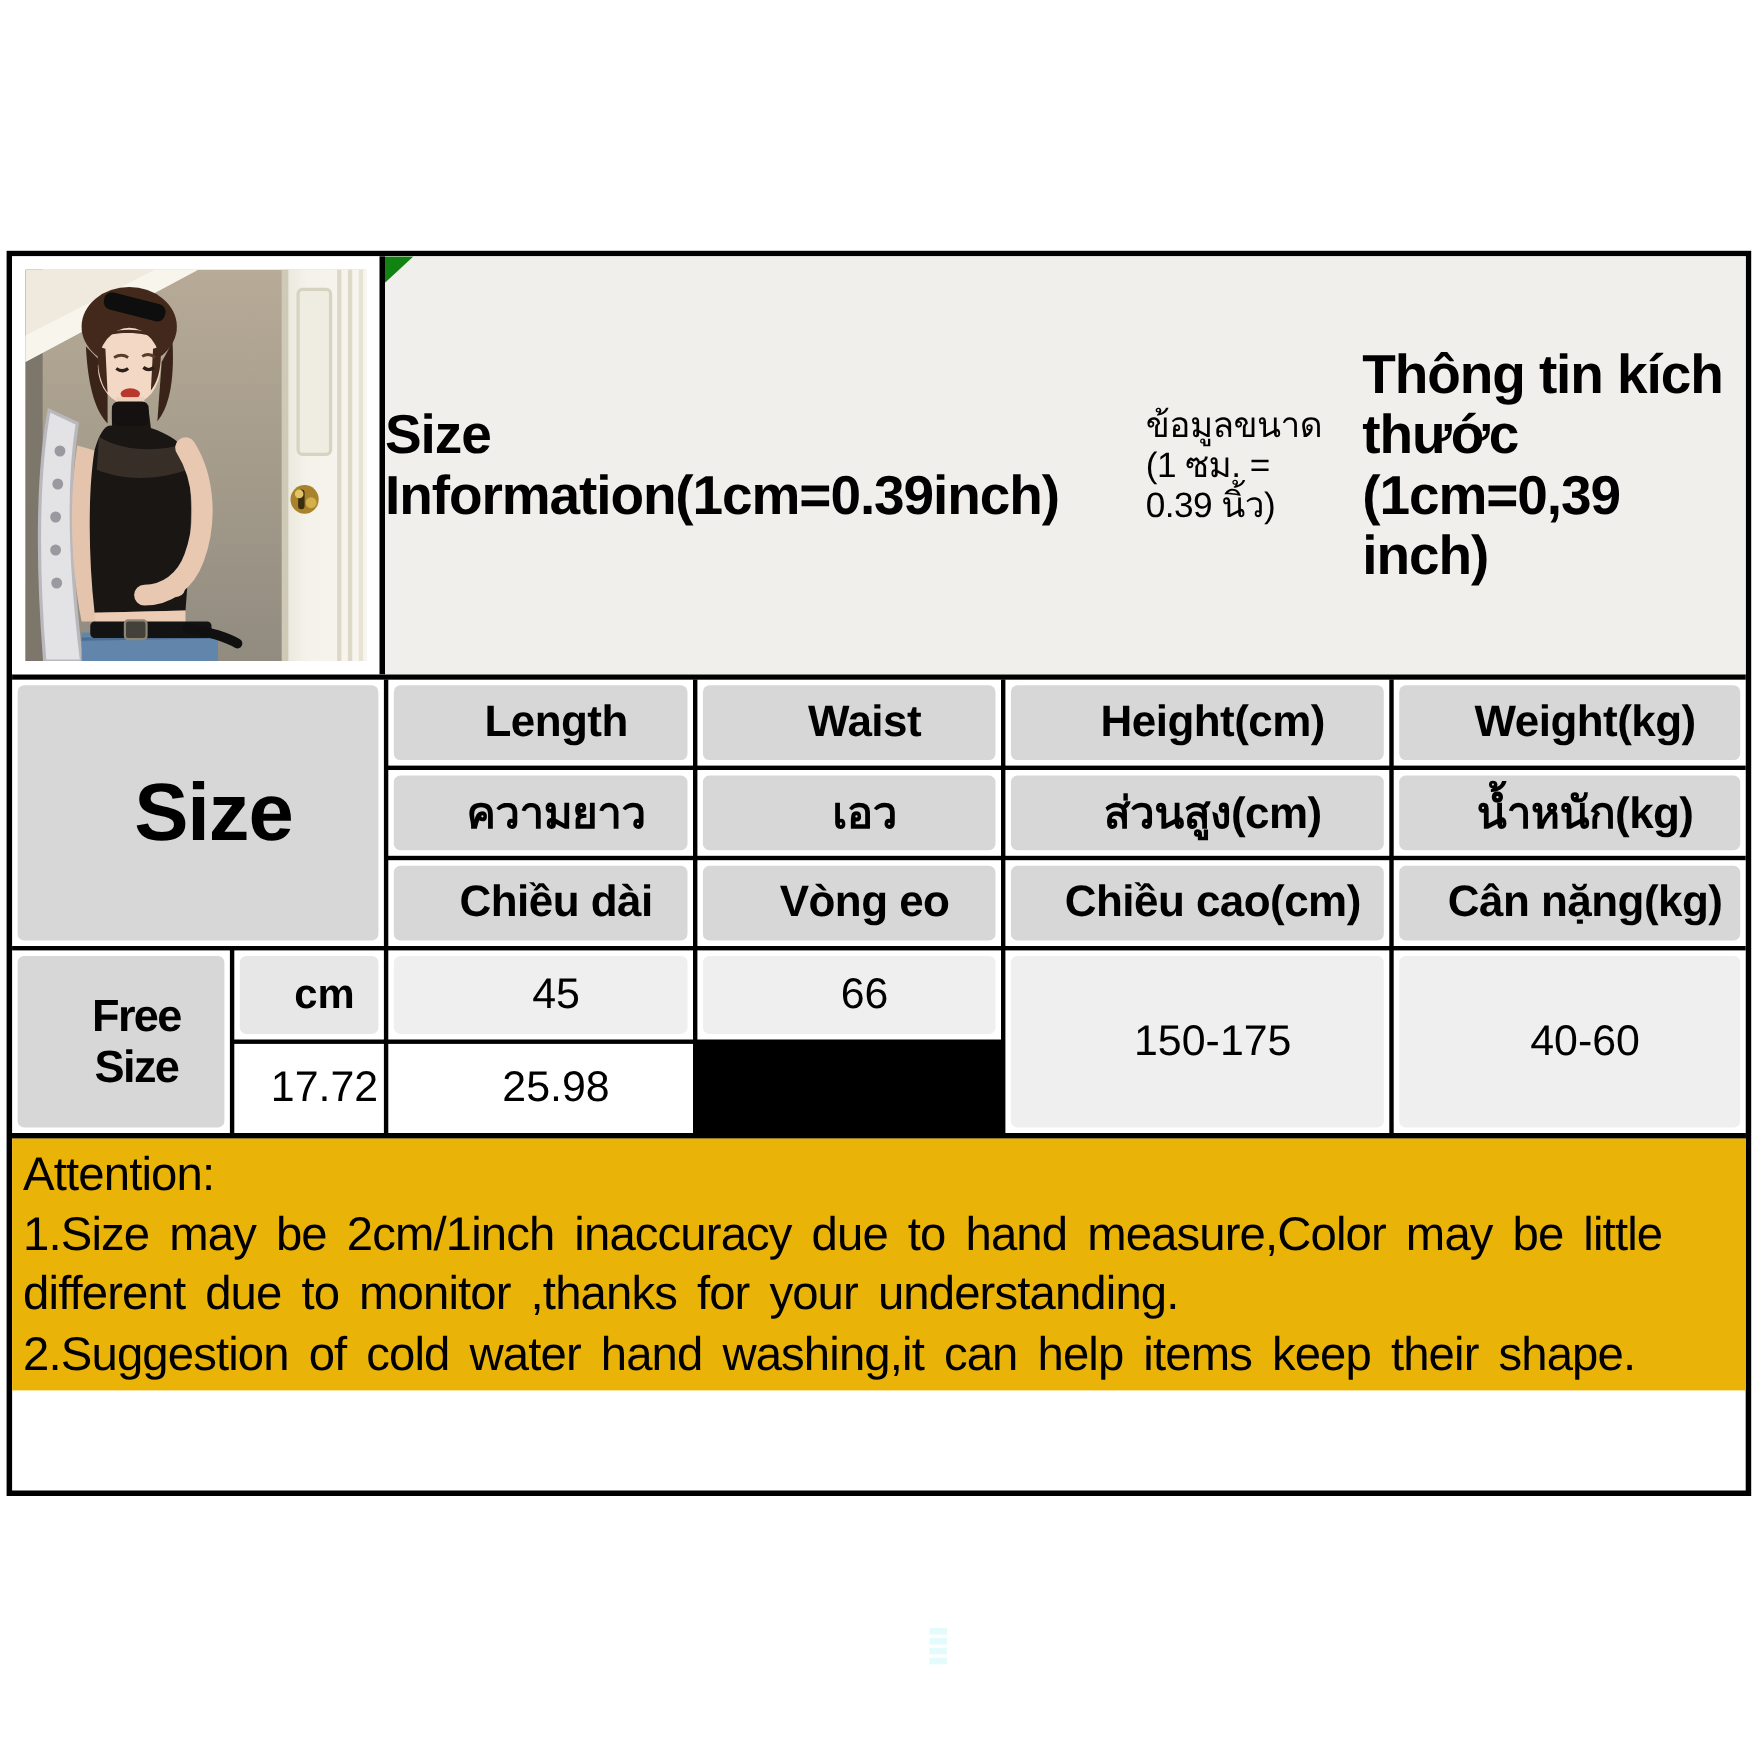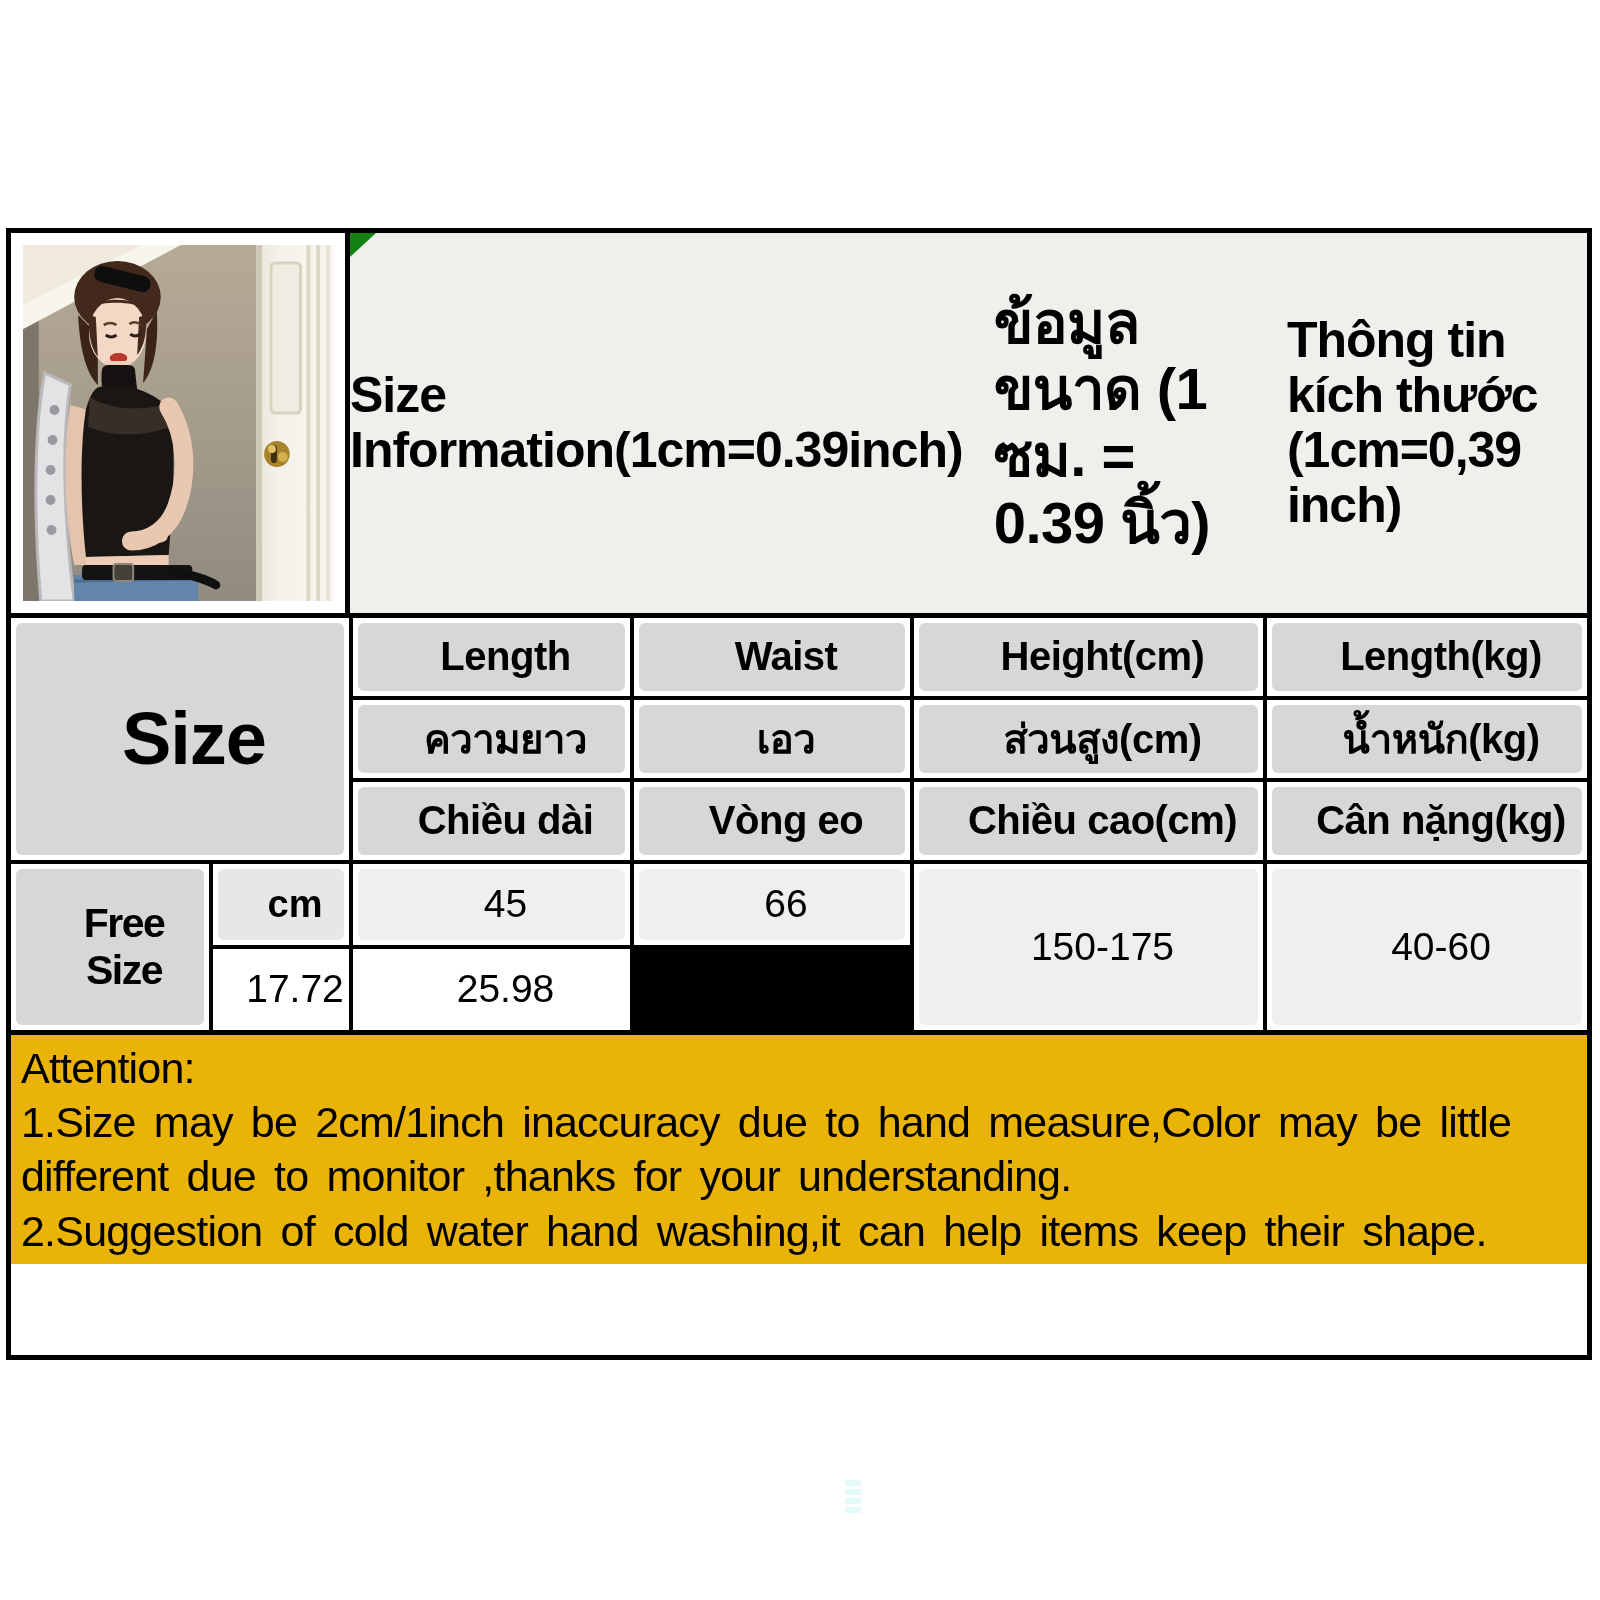--- a/index.html
+++ b/index.html
@@ -13,21 +13,21 @@
   
   .top-band{display:flex;height:380px;border-bottom:5px solid #000;box-sizing:content-box;}
   .photo-cell{width:339px;flex:0 0 339px;border-right:5px solid #000;background:#fff;
               box-sizing:border-box;padding:12px;}
   .photo-cell svg{display:block;width:100%;height:100%;}
   .header-cell{flex:1;position:relative;background:#f0efec;display:flex;flex-direction:row;
                justify-content:center;align-items:center;gap:31px;}
   .tri{position:absolute;left:0;top:0;width:26px;height:24px;background:#128212;
        clip-path:polygon(0 0,100% 0,0 100%);}
   .title-en,.title-vi{font-size:50px;font-weight:bold;letter-spacing:-1px;line-height:1.1;}
-  .title-th{font-size:58px;font-weight:bold;letter-spacing:-0.5px;line-height:1.15;}
+  .title-th{font-size:32px;font-weight:normal;letter-spacing:-0.5px;line-height:1.15;margin-left:48px;}
 
   
   .size-table{height:412px;border-bottom:5px solid #000;box-sizing:content-box;
               background:#000;display:grid;gap:4px;
               grid-template-columns:198px 136px 277px 276px 349px auto;
               grid-template-rows:1fr 1fr 1fr 1.04fr 1.04fr;}
   .cell{background:#fff;display:flex;}
   .pill{flex:1;margin:5px;border-radius:6px;display:flex;align-items:center;justify-content:center;
         text-align:center;padding-left:28px;}
   .fill-gray{background:#d7d7d7;}
@@ -156,21 +156,21 @@
       <div class="cell">
         <div class="pill fill-gray hdr">Length</div>
       </div>
       <div class="cell">
         <div class="pill fill-gray hdr">Waist</div>
       </div>
       <div class="cell">
         <div class="pill fill-gray hdr">Height(cm)</div>
       </div>
       <div class="cell">
-        <div class="pill fill-gray hdr">Length(kg)</div>
+        <div class="pill fill-gray hdr">Weight(kg)</div>
       </div>
 
       <div class="cell">
         <div class="pill fill-gray hdr">ความยาว</div>
       </div>
       <div class="cell">
         <div class="pill fill-gray hdr">เอว</div>
       </div>
       <div class="cell">
         <div class="pill fill-gray hdr">ส่วนสูง(cm)</div>

